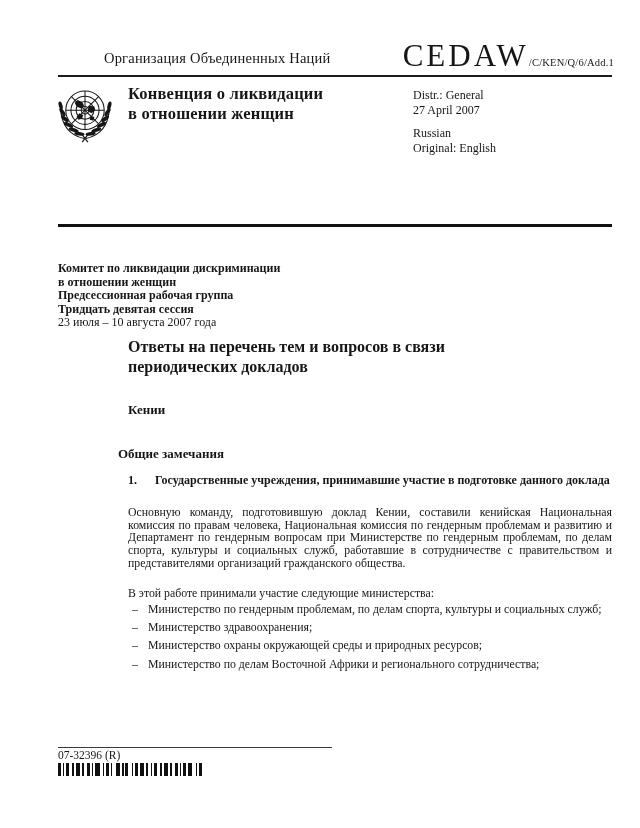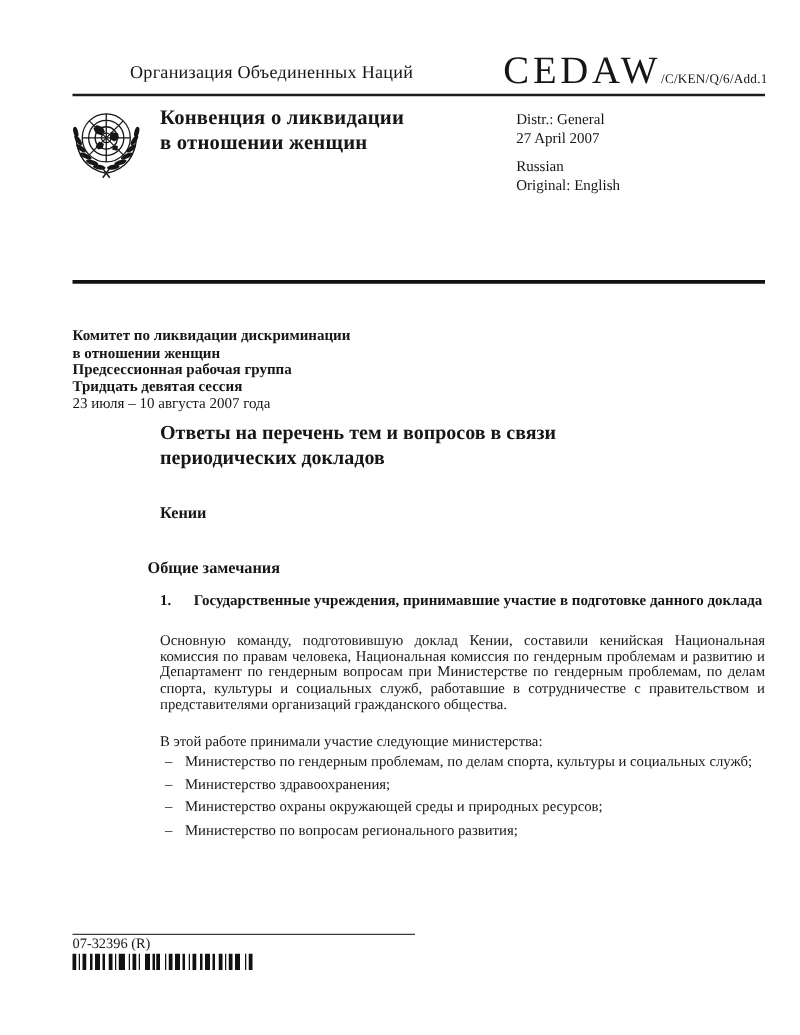--- a/index.html
+++ b/index.html
@@ -145,21 +145,21 @@
 </p>
 
 <p class="abs para-body">Основную команду, подготовившую доклад Кении, составили кенийская Национальная комиссия по правам человека, Национальная комиссия по гендерным проблемам и развитию и Департамент по гендерным вопросам при Министерстве по гендерным проблемам, по делам спорта, культуры и социальных служб, работавшие в сотрудничестве с правительством и представителями организаций гражданского общества.</p>
 
 <p class="abs list-intro">В этой работе принимали участие следующие министерства:</p>
 
 <div class="abs ministry-list">
   <p class="li"><span class="dash">–</span><span>Министерство по гендерным проблемам, по делам спорта, культуры и социальных служб;</span></p>
   <p class="li"><span class="dash">–</span><span>Министерство здравоохранения;</span></p>
   <p class="li"><span class="dash">–</span><span>Министерство охраны окружающей среды и природных ресурсов;</span></p>
-  <p class="li"><span class="dash">–</span><span>Министерство по вопросам регионального развития;</span></p>
+  <p class="li"><span class="dash">–</span><span>Министерство по делам Восточной Африки и регионального сотрудничества;</span></p>
 </div>
 
 <div class="abs footer-rule"></div>
 <div class="abs footer-num">07-32396 (R)</div>
 <div class="abs barcode">
     <div style="position: absolute; top: 0px; height: 100%; background: rgb(17, 17, 17); left: 0px; width: 3.2px;"></div>
     <div style="position: absolute; top: 0px; height: 100%; background: rgb(17, 17, 17); left: 4.8px; width: 1.6px;"></div>
     <div style="position: absolute; top: 0px; height: 100%; background: rgb(17, 17, 17); left: 8px; width: 3.2px;"></div>
     <div style="position: absolute; top: 0px; height: 100%; background: rgb(17, 17, 17); left: 14.4px; width: 1.6px;"></div>
     <div style="position: absolute; top: 0px; height: 100%; background: rgb(17, 17, 17); left: 17.6px; width: 4.8px;"></div>

